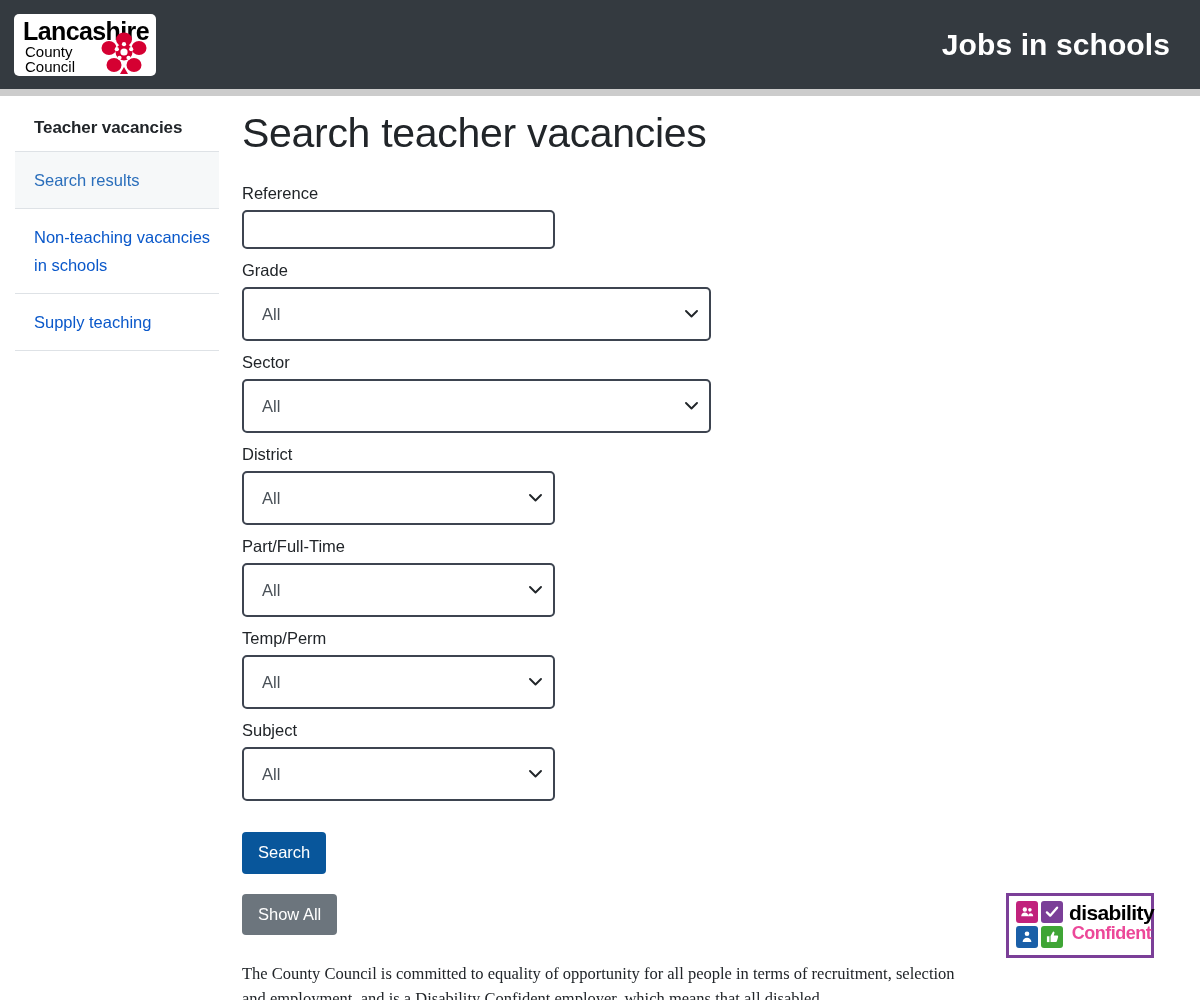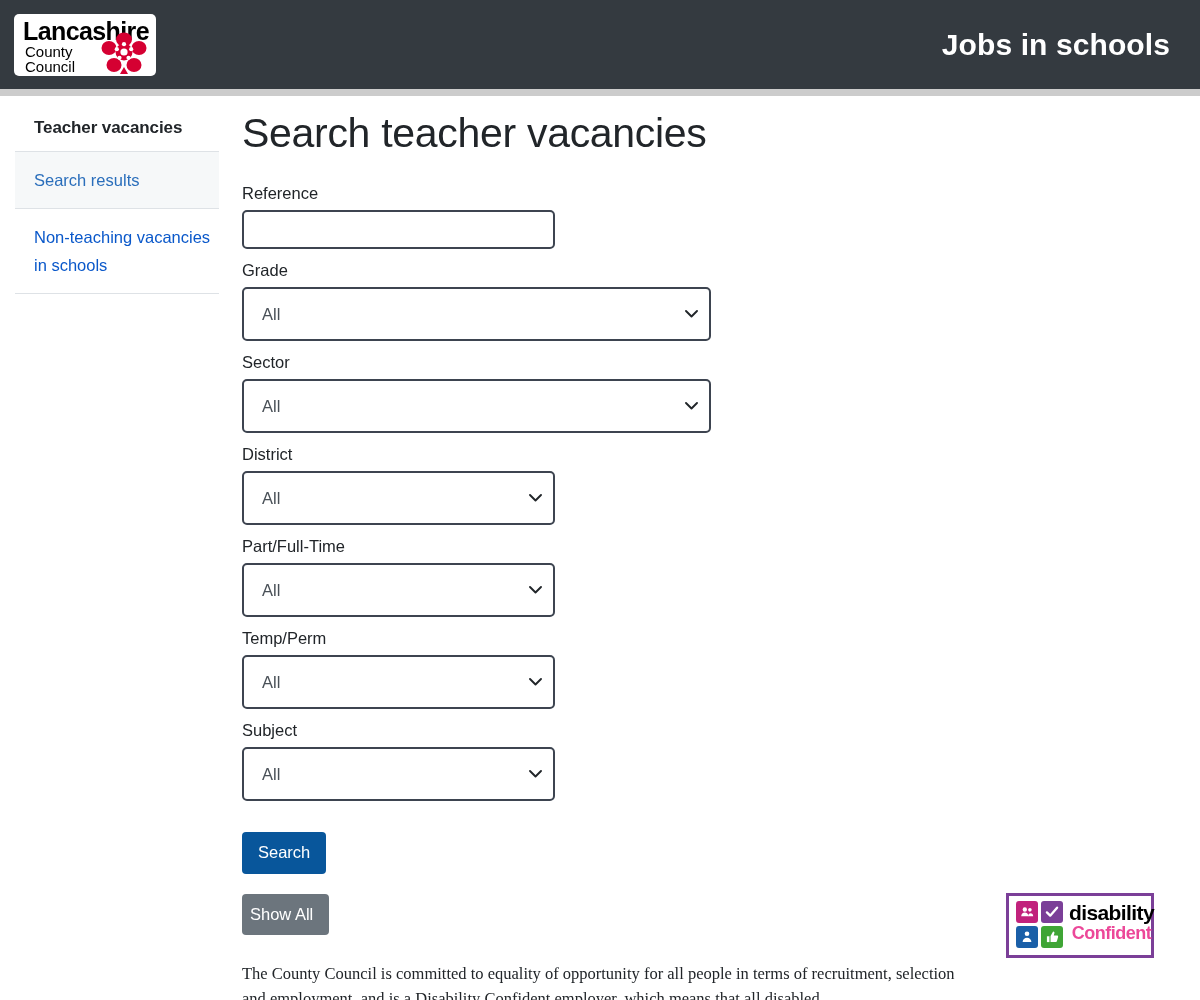--- a/index.html
+++ b/index.html
@@ -177,21 +177,21 @@
     cursor: pointer;
     line-height: 1;
   }
   .btn-search {
     background: #08569b;
     padding: 12px 16px 13px 16px;
     margin: 20px 0 0 0;
   }
   .btn-showall {
     background: #6c757d;
-    padding: 12px 16px 13px 8px;
+    padding: 12px 16px 13px 16px;
     margin: 20px 0 0 0;
   }
   .btn-row { display: block; }
 
   .footer-note {
     margin: 26px 0 0 0;
     font-size: 16.5px;
     line-height: 25px;
     color: #212529;
     max-width: 730px;
@@ -287,20 +287,23 @@
 
   <nav class="sidebar">
     <h2 class="side-title">Teacher vacancies</h2>
     <ul class="side-list">
       <li class="side-item active">
         <span>Search results</span>
       </li>
       <li class="side-item">
         <span>Non-teaching vacancies in schools</span>
       </li>
+      <li class="side-item">
+        <span>Supply teaching</span>
+      </li>
     </ul>
   </nav>
 
   <main class="main">
     <h1 class="page-title">Search teacher vacancies</h1>
 
     <form>
 
       <div class="field">
         <label class="field-label">Reference</label>

